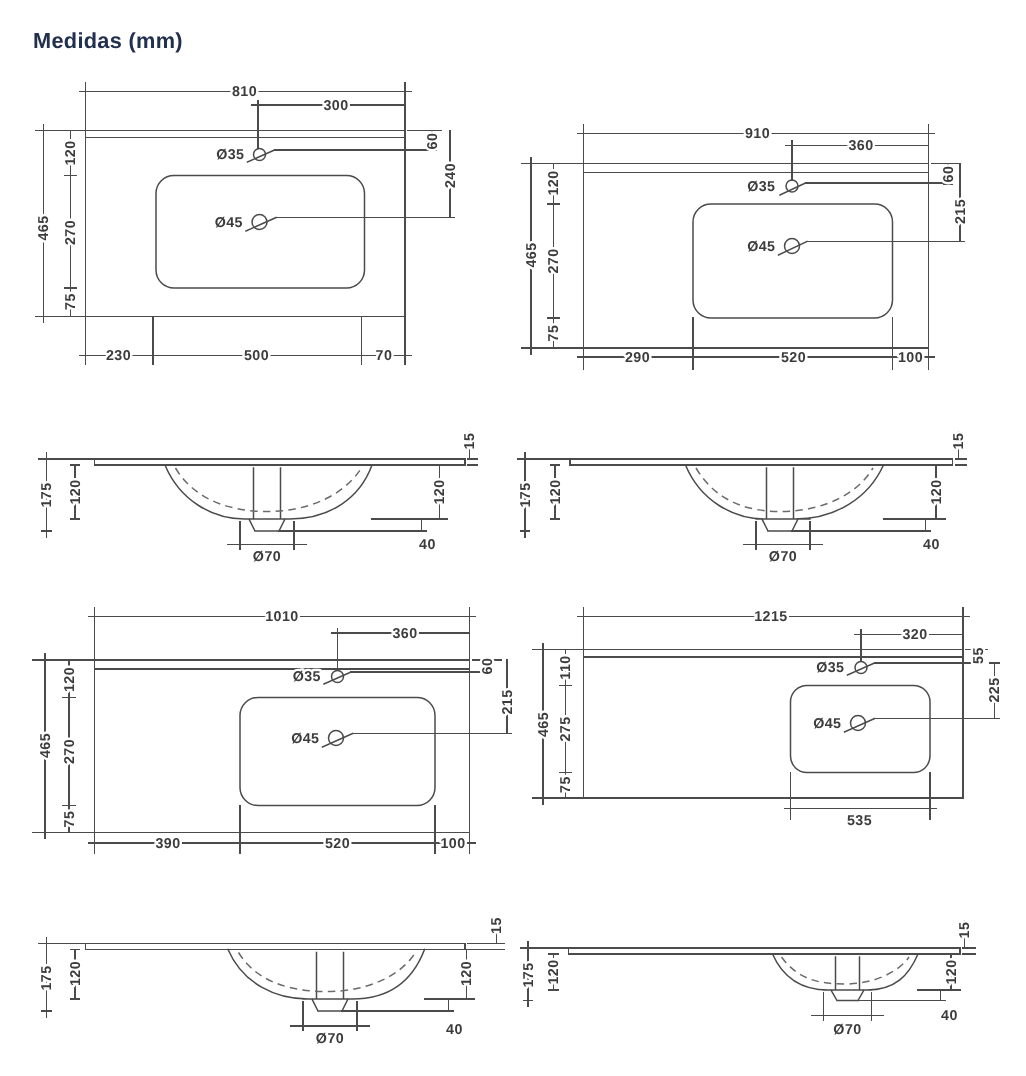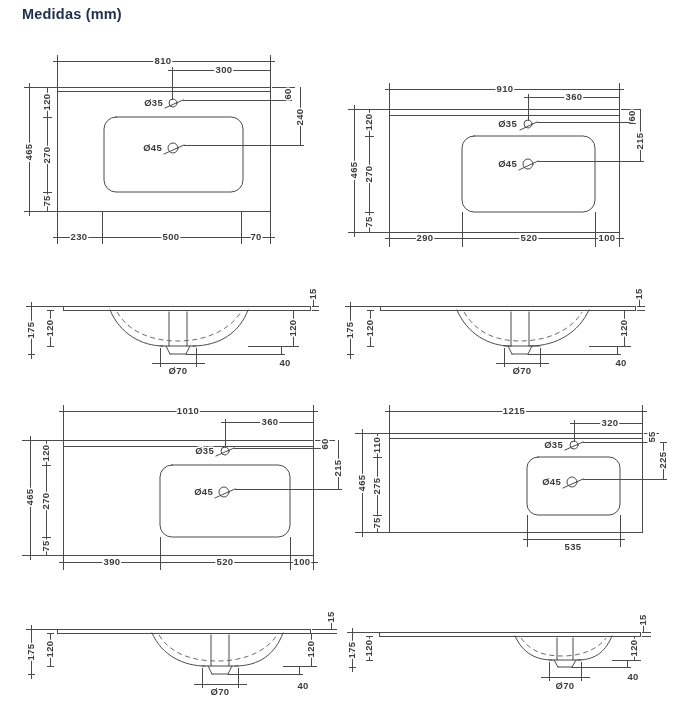--- a/index.html
+++ b/index.html
@@ -1,18 +1,18 @@
 <!DOCTYPE html>
 <html><head>
 <meta charset="utf-8">
 <style>
   html,body{margin:0;padding:0;background:#fff;}
   .page{position:relative;width:684px;height:717px;background:#fff;overflow:hidden;
         font-family:"Liberation Sans",sans-serif;}
-  .title{position:absolute;left:22px;top:6px;font-size:14.5px;font-weight:700;
+  .title{position:absolute;left:22px;top:20px;font-size:14.5px;font-weight:700;
          color:#22304f;letter-spacing:.2px;}
   svg{position:absolute;left:0;top:0;display:block;}
   .s{stroke:#4b4b4b;stroke-width:1;fill:none;stroke-linecap:square;}
   .crisp{shape-rendering:crispEdges;}
   .dash{stroke:#6b6b6b;stroke-width:1;fill:none;stroke-dasharray:5 3.5;}
   text{font-family:"Liberation Sans",sans-serif;font-size:9.5px;font-weight:600;
        fill:#3c3c3c;letter-spacing:.3px;stroke:#fff;stroke-width:3.2px;
        paint-order:stroke;stroke-linejoin:round;}
   .mid{text-anchor:middle;}
   .end{text-anchor:end;}

